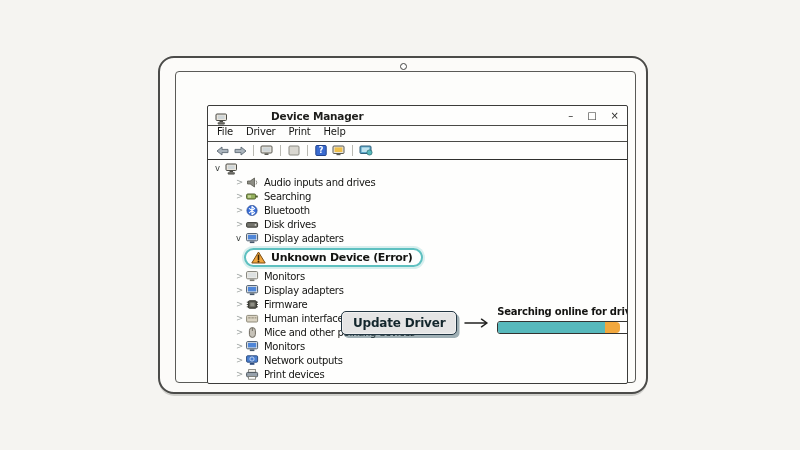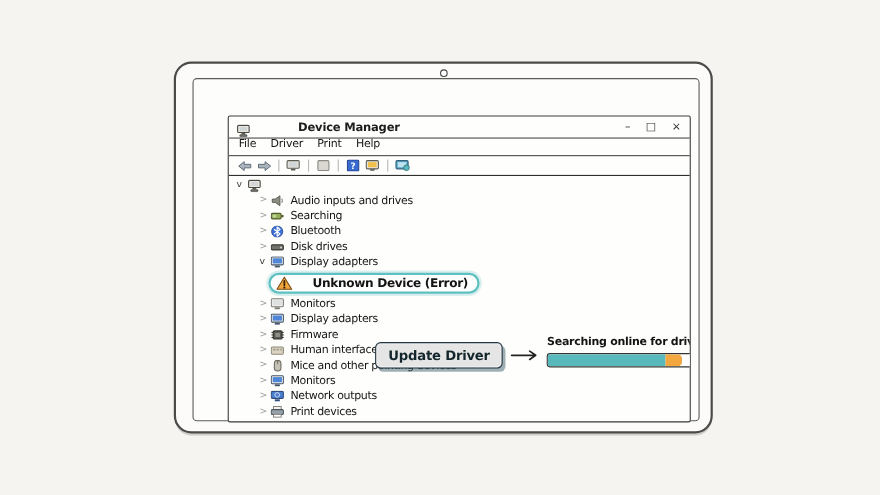--- a/index.html
+++ b/index.html
@@ -52,21 +52,21 @@
   .content{flex:1;position:relative;overflow:hidden;}
   .tree{padding-top:2px;}
   .tree-row{height:14px;display:flex;align-items:center;padding-left:28px;}
   .tree-row.root{padding-left:7px;height:13px;}
   .chev{width:10px;flex:none;font-size:8.5px;color:#9aa09e;line-height:1;}
   .chev.open{color:#3a3f3d;}
   .t-icon{width:13px;height:11px;flex:none;margin-right:5px;display:inline-flex;}
   .t-label{font-size:10px;letter-spacing:-0.3px;white-space:nowrap;color:#141412;}
   .hl-row{height:24px;padding-left:36px;}
   .pill{
-    display:inline-flex;align-items:center;gap:18px;
+    display:inline-flex;align-items:center;gap:5px;
     border:2.2px solid #5ec0c0;border-radius:11px;background:#fdfefe;
     padding:1px 9px 1px 5px;
     box-shadow:0 0 0 2px rgba(120,200,200,.28);
   }
   .pill .t-label{font-size:11px;font-weight:bold;letter-spacing:-0.3px;}
   .warn-icon{width:15px;height:13px;flex:none;display:inline-flex;}
   
   .annotation{
     position:absolute;left:133px;top:146px;
     display:flex;align-items:center;gap:7px;

